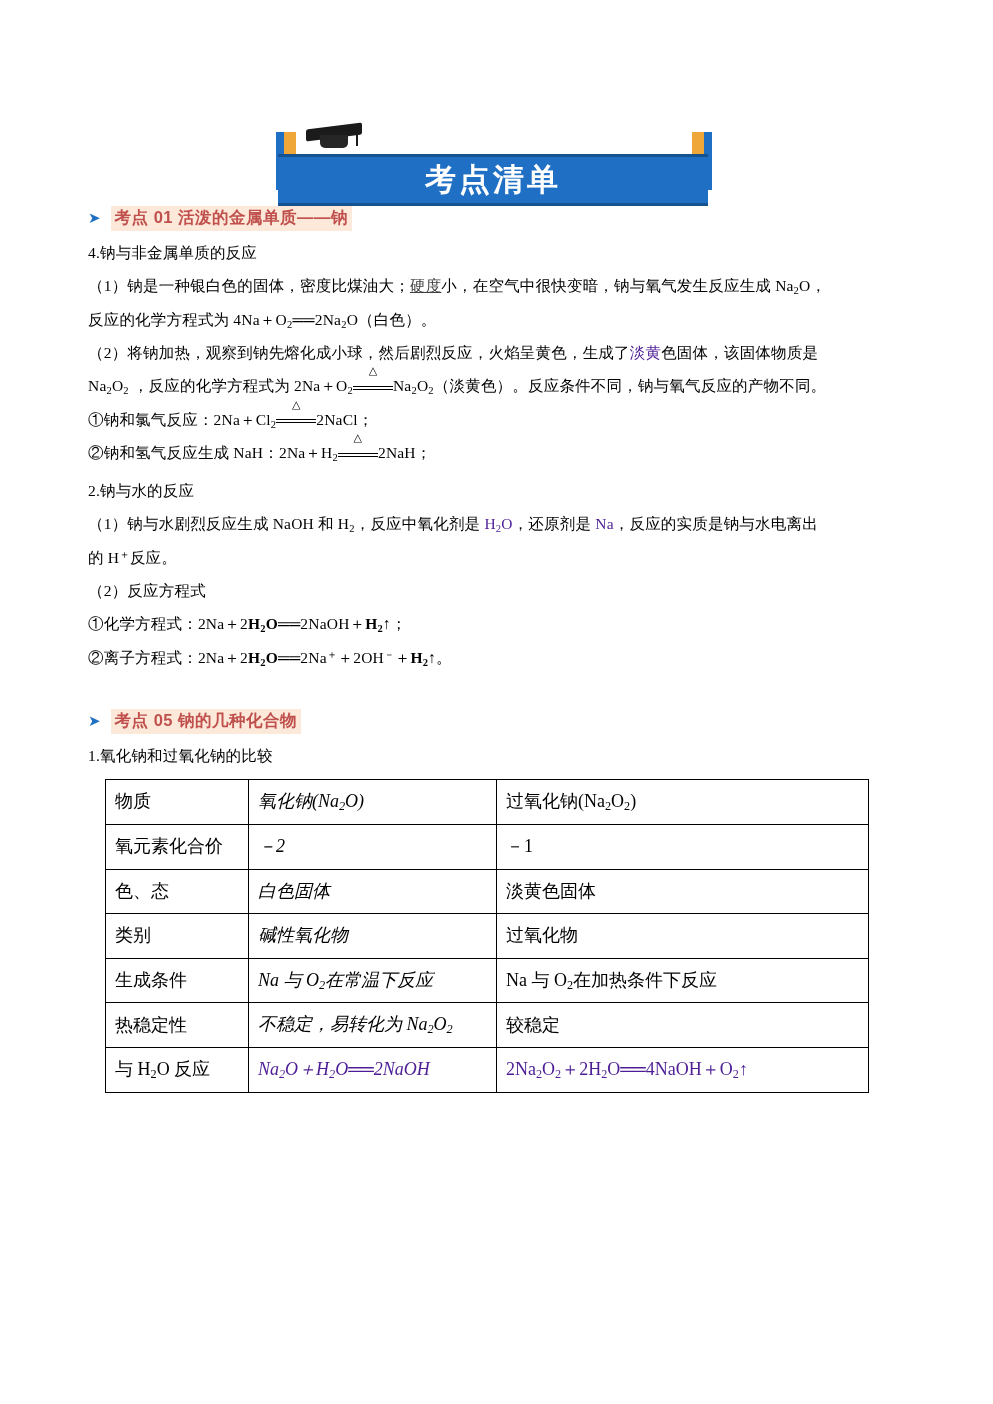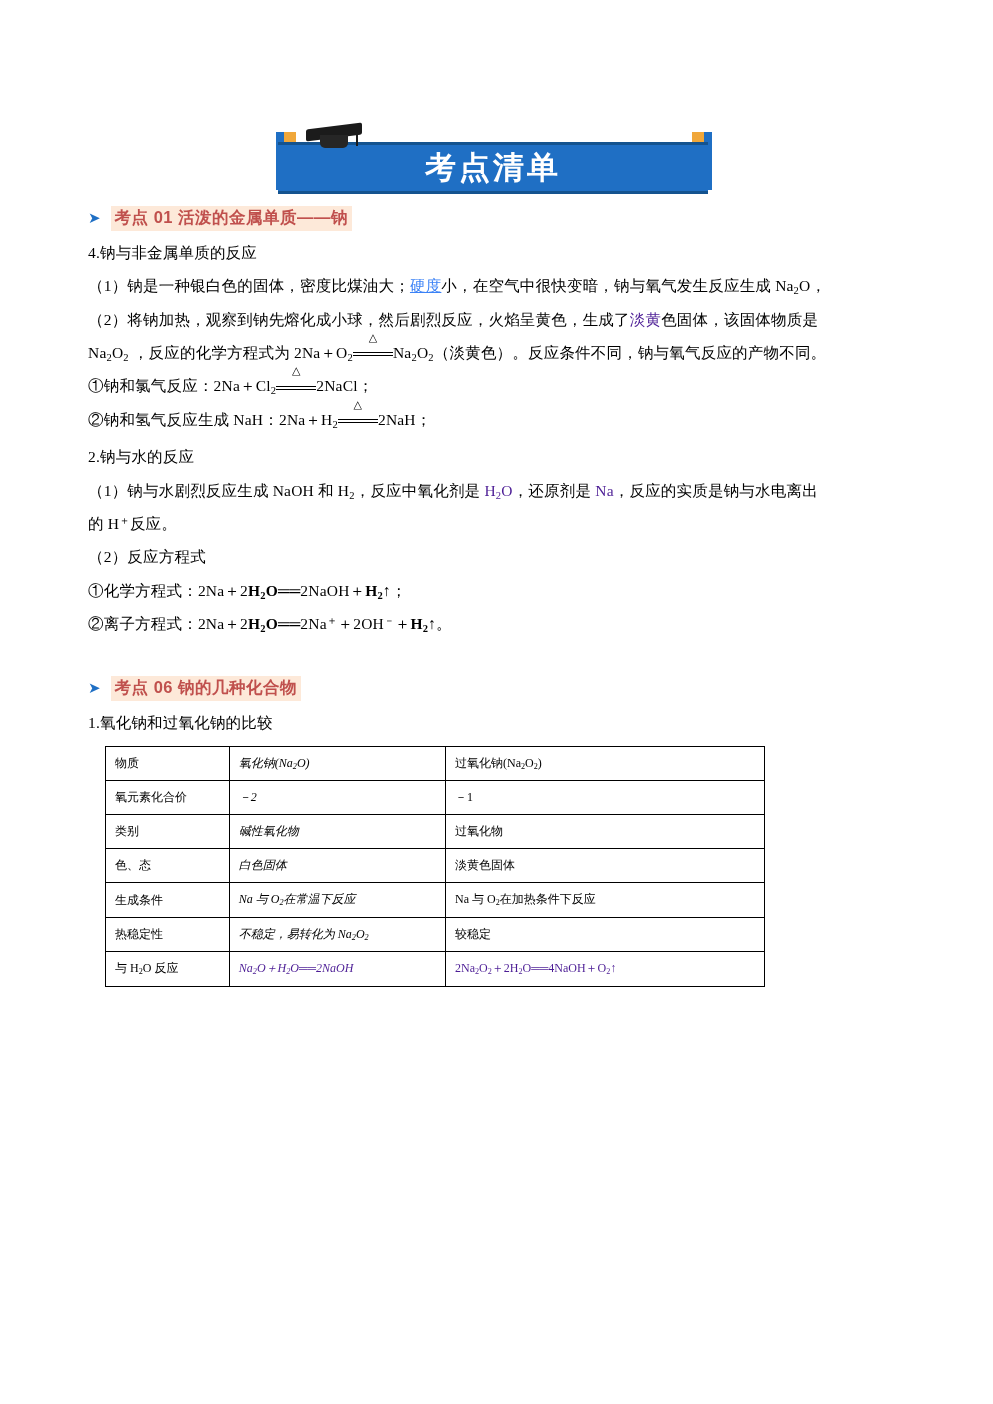--- a/index.html
+++ b/index.html
@@ -24,21 +24,21 @@
   }
   
   .banner-wrap {
     position: relative;
     margin-top: 118px;
     height: 62px;
   }
   .banner {
     position: absolute;
     left: 190px;
-    top: 24px;
+    top: 36px;
     width: 430px;
     height: 46px;
     background: #1F6FC4;
     border-top: 3px solid #14538f;
     border-bottom: 3px solid #14538f;
     display: flex;
     align-items: center;
     justify-content: center;
   }
   .banner-title {
@@ -119,21 +119,21 @@
 
   
   .p {
     font-size: 15.5px;
     line-height: 1.95;
     margin: 7px 0 0 0;
     letter-spacing: 0.2px;
   }
   .p.tight { margin-top: 3px; }
   .red { color: #4c1d95; }
-  .red-u { color: #3b82f6; text-decoration: underline; }
+  .red-u { color: #404040; text-decoration: underline; }
   sub { font-size: 0.68em; vertical-align: -0.28em; }
   sup { font-size: 0.68em; vertical-align: 0.45em; }
   .bld { font-weight: bold; }
 
   
   .rxn {
     display: inline-block;
     position: relative;
     width: 40px;
     height: 1em;
@@ -159,22 +159,22 @@
     box-sizing: content-box;
     margin-top: -2px;
     height: 2px;
   }
 
   
   table.cmp {
     border-collapse: collapse;
     margin-top: 8px;
     margin-left: 17px;
-    width: 660px;
-    font-size: 12px;
+    width: 764px;
+    font-size: 18px;
     font-family: "Liberation Serif", serif;
   }
   table.cmp td {
     border: 1px solid #000000;
     padding: 6px 9px;
     vertical-align: middle;
     line-height: 1.75;
   }
   table.cmp td.c1 { width: 140px; }
   table.cmp td.c2 { width: 250px; font-style: italic; }
@@ -203,20 +203,23 @@
   <div class="kaodian">
     <span class="kd-arrow">➤</span>
     <span class="kd-text">考点 01  活泼的金属单质——钠</span>
   </div>
 
   <div class="p">4.钠与非金属单质的反应</div>
 
   <div class="p tight">
     <span>（1）钠是一种银白色的固体，密度比煤油大；</span><span class="red-u">硬度</span><span>小，在空气中很快变暗，钠与氧气发生反应生成 Na<sub>2</sub>O，</span>
   </div>
+  <div class="p tight">
+    反应的化学方程式为 4Na＋O<sub>2</sub>══2Na<sub>2</sub>O（白色）。
+  </div>
 
   <div class="p tight">
     <span>（2）将钠加热，观察到钠先熔化成小球，然后剧烈反应，火焰呈黄色，生成了</span><span class="red">淡黄</span><span>色固体，该固体物质是</span>
   </div>
 
   <div class="p tight">
     Na<sub>2</sub>O<sub>2</sub> ，反应的化学方程式为 2Na＋O<sub>2</sub><span class="rxn"><span class="cond">△</span><span class="eq"></span></span>Na<sub>2</sub>O<sub>2</sub>（淡黄色）。反应条件不同，钠与氧气反应的产物不同。
   </div>
 
 
@@ -241,48 +244,48 @@
 
   <div class="p tight">
     ①化学方程式：2Na＋2<span class="bld">H<sub>2</sub>O</span>══2NaOH＋<span class="bld">H<sub>2</sub>↑</span>；
   </div>
   <div class="p tight">
     ②离子方程式：2Na＋2<span class="bld">H<sub>2</sub>O</span>══2Na<sup>＋</sup>＋2OH<sup>－</sup>＋<span class="bld">H<sub>2</sub>↑</span>。
   </div>
 
   <div class="kaodian" style="margin-top:36px">
     <span class="kd-arrow">➤</span>
-    <span class="kd-text">考点 06  钠的几种化合物</span>
+    <span class="kd-text">考点 05  钠的几种化合物</span>
   </div>
 
   <div class="p">1.氧化钠和过氧化钠的比较</div>
 
   <table class="cmp">
     <tbody>
         <tr>
       <td class="c1">物质</td>
       <td class="c2">氧化钠(Na<sub>2</sub>O)</td>
       <td class="c3">过氧化钠(Na<sub>2</sub>O<sub>2</sub>)</td>
     </tr>
     <tr>
       <td class="c1">氧元素化合价</td>
       <td class="c2">－2</td>
       <td class="c3">－1</td>
     </tr>
     <tr>
+      <td class="c1">色、态</td>
+      <td class="c2">白色固体</td>
+      <td class="c3">淡黄色固体</td>
+    </tr>
+    <tr>
       <td class="c1">类别</td>
       <td class="c2">碱性氧化物</td>
       <td class="c3">过氧化物</td>
     </tr>
     <tr>
-      <td class="c1">色、态</td>
-      <td class="c2">白色固体</td>
-      <td class="c3">淡黄色固体</td>
-    </tr>
-    <tr>
       <td class="c1">生成条件</td>
       <td class="c2">Na 与 O<sub>2</sub>在常温下反应</td>
       <td class="c3">Na 与 O<sub>2</sub>在加热条件下反应</td>
     </tr>
     <tr>
       <td class="c1">热稳定性</td>
       <td class="c2">不稳定，易转化为 Na<sub>2</sub>O<sub>2</sub></td>
       <td class="c3">较稳定</td>
     </tr>
     <tr>

